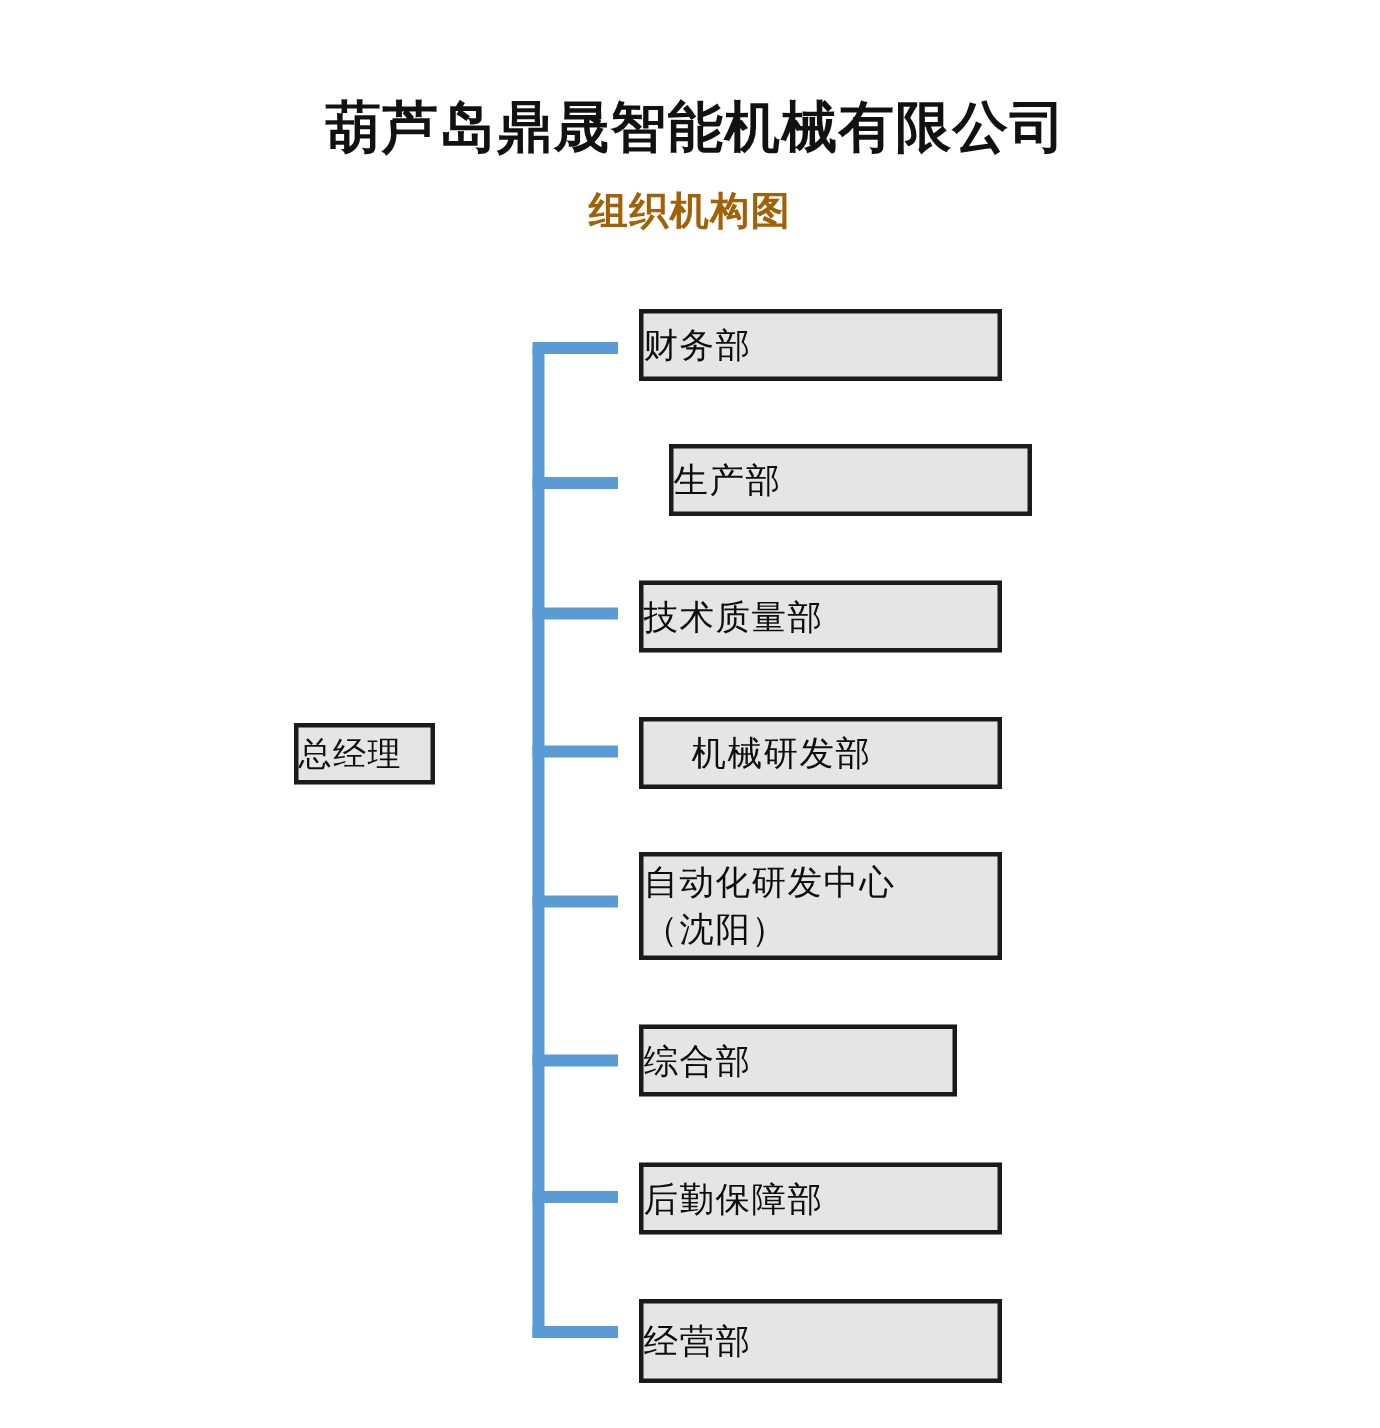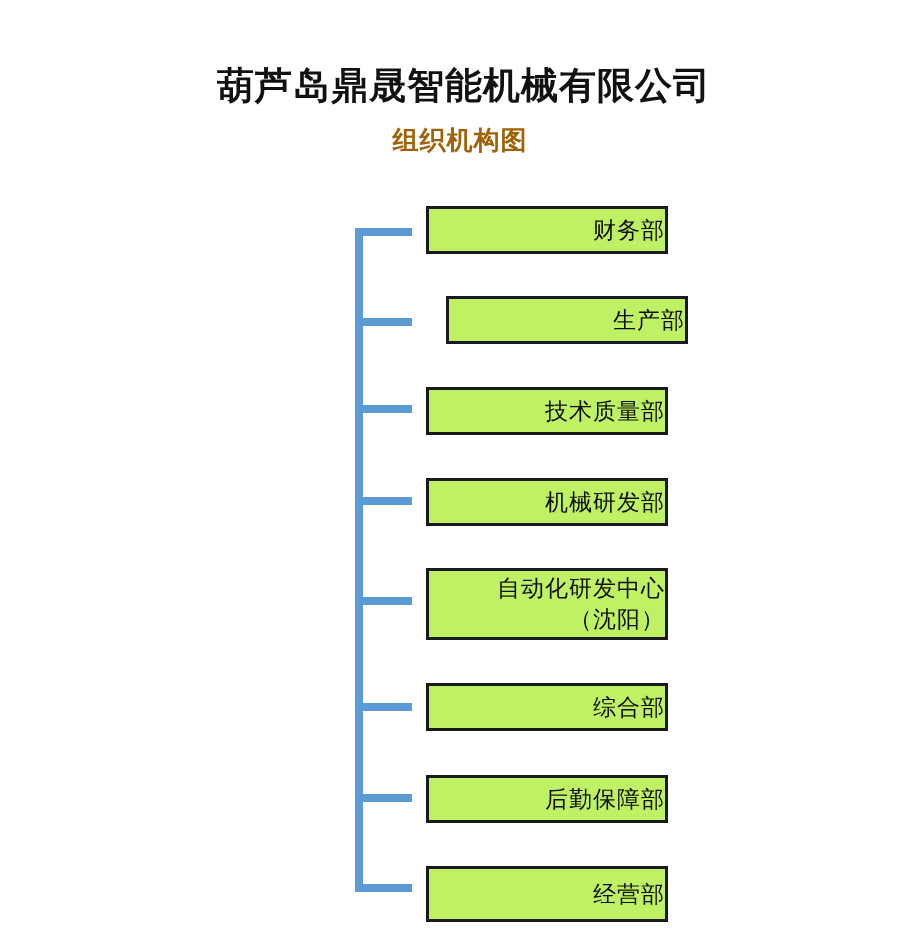--- a/index.html
+++ b/index.html
@@ -73,26 +73,26 @@
   .branch-line {
     position: absolute;
     background: #5B9BD5;
     height: 8px;
   }
 
   
   .node-box {
     position: absolute;
     box-sizing: border-box;
-    background: #bef264;
+    background: #e5e5e5;
     border: 3px solid #1a1a1a;
     display: flex;
     align-items: center;
     justify-content: center;
-    text-align: right;
+    text-align: left;
     color: #0d0d0d;
     font-family: "Liberation Serif", "DejaVu Serif", serif;
     font-size: 23px;
     line-height: 31px;
     letter-spacing: 1px;
     white-space: pre-line;
   }
   .node-box.root-node {
     font-size: 22px;
     border-width: 3px;
@@ -118,26 +118,29 @@
       <div class="branch-line" style="left: 355px; top: 228px; width: 57px;"></div>
       <div class="branch-line" style="left: 355px; top: 318px; width: 57px;"></div>
       <div class="branch-line" style="left: 355px; top: 405px; width: 57px;"></div>
       <div class="branch-line" style="left: 355px; top: 497px; width: 57px;"></div>
       <div class="branch-line" style="left: 355px; top: 597px; width: 57px;"></div>
       <div class="branch-line" style="left: 355px; top: 703px; width: 57px;"></div>
       <div class="branch-line" style="left: 355px; top: 794px; width: 57px;"></div>
       <div class="branch-line" style="left: 355px; top: 884px; width: 57px;"></div>
     </div>
 
+  <div class="node-box root-node" id="root-node" style="left: 196px; top: 482px; width: 94px; height: 41px;">
+    <span class="node-label">总经理</span>
+  </div>
 
   <div id="nodes-layer">
       <div class="node-box" style="left: 426px; top: 206px; width: 242px; height: 48px;"><span class="node-label">财务部</span></div>
       <div class="node-box" style="left: 446px; top: 296px; width: 242px; height: 48px;"><span class="node-label">生产部</span></div>
       <div class="node-box" style="left: 426px; top: 387px; width: 242px; height: 48px;"><span class="node-label">技术质量部</span></div>
       <div class="node-box" style="left: 426px; top: 478px; width: 242px; height: 48px; padding-left: 32px;"><span class="node-label">机械研发部</span></div>
       <div class="node-box" style="left: 426px; top: 568px; width: 242px; height: 72px;"><span class="node-label">自动化研发中心
 （沈阳）</span></div>
-      <div class="node-box" style="left: 426px; top: 683px; width: 242px; height: 48px;"><span class="node-label">综合部</span></div>
+      <div class="node-box" style="left: 426px; top: 683px; width: 212px; height: 48px;"><span class="node-label">综合部</span></div>
       <div class="node-box" style="left: 426px; top: 775px; width: 242px; height: 48px;"><span class="node-label">后勤保障部</span></div>
       <div class="node-box" style="left: 426px; top: 866px; width: 242px; height: 56px;"><span class="node-label">经营部</span></div>
     </div>
 
 </div>
 
 </body></html>

